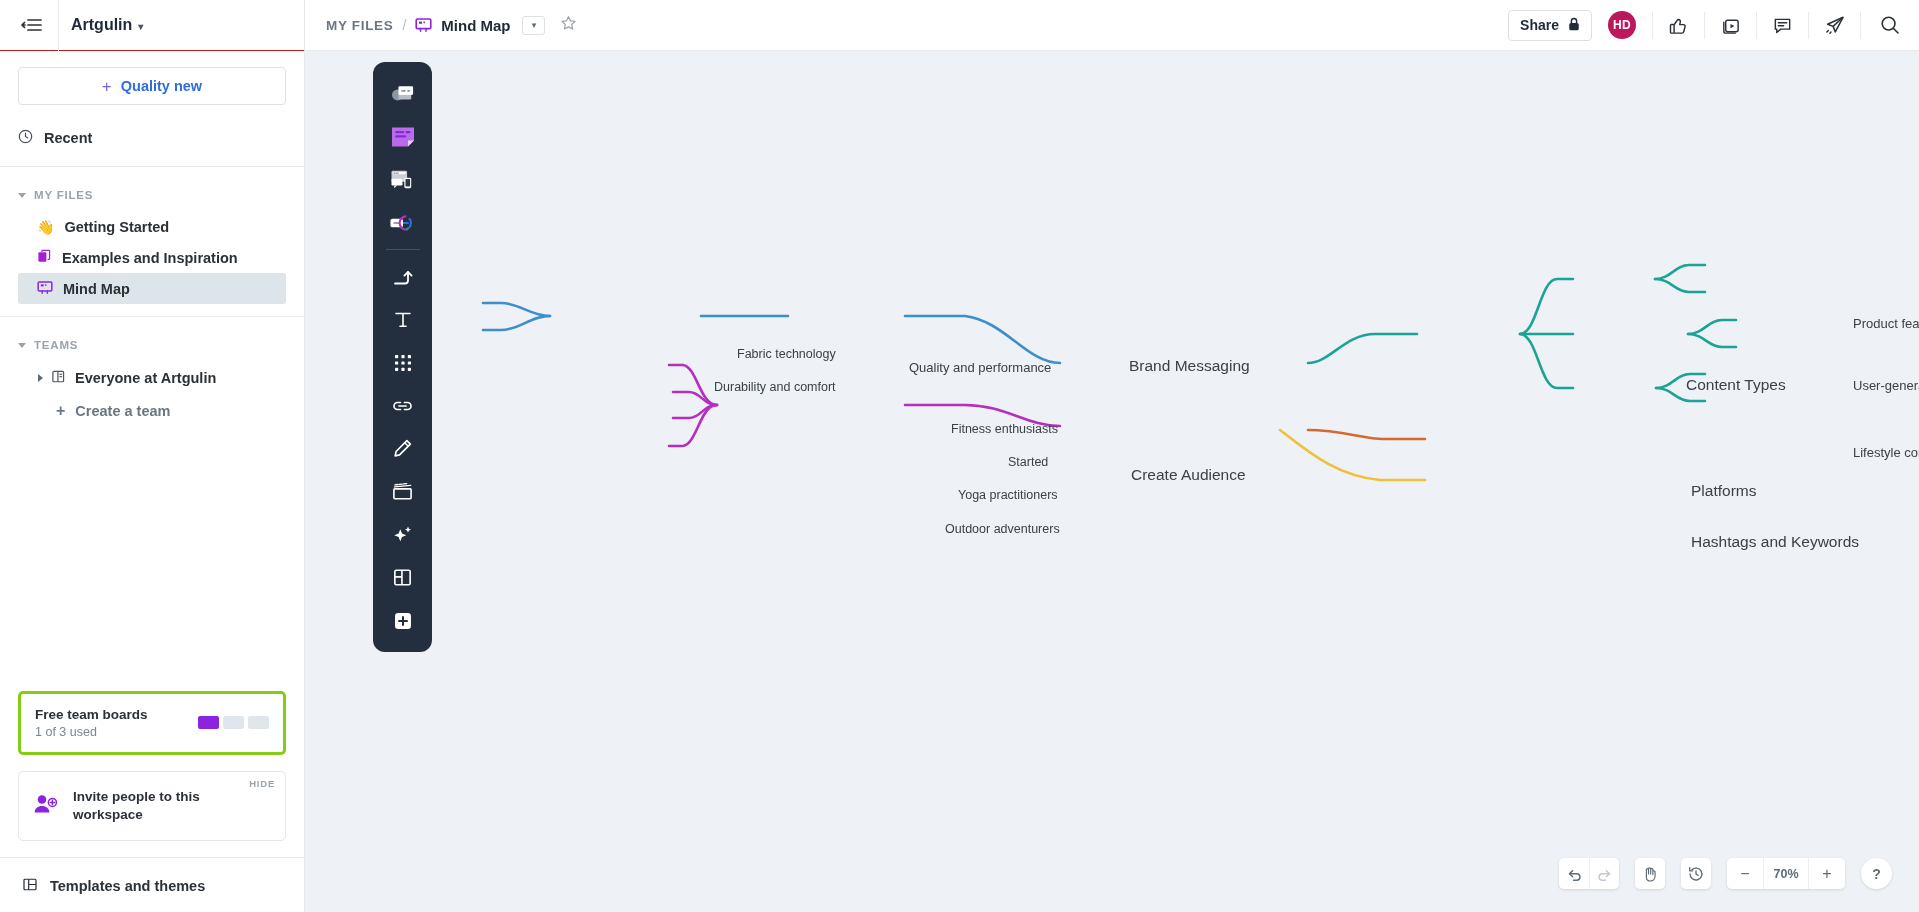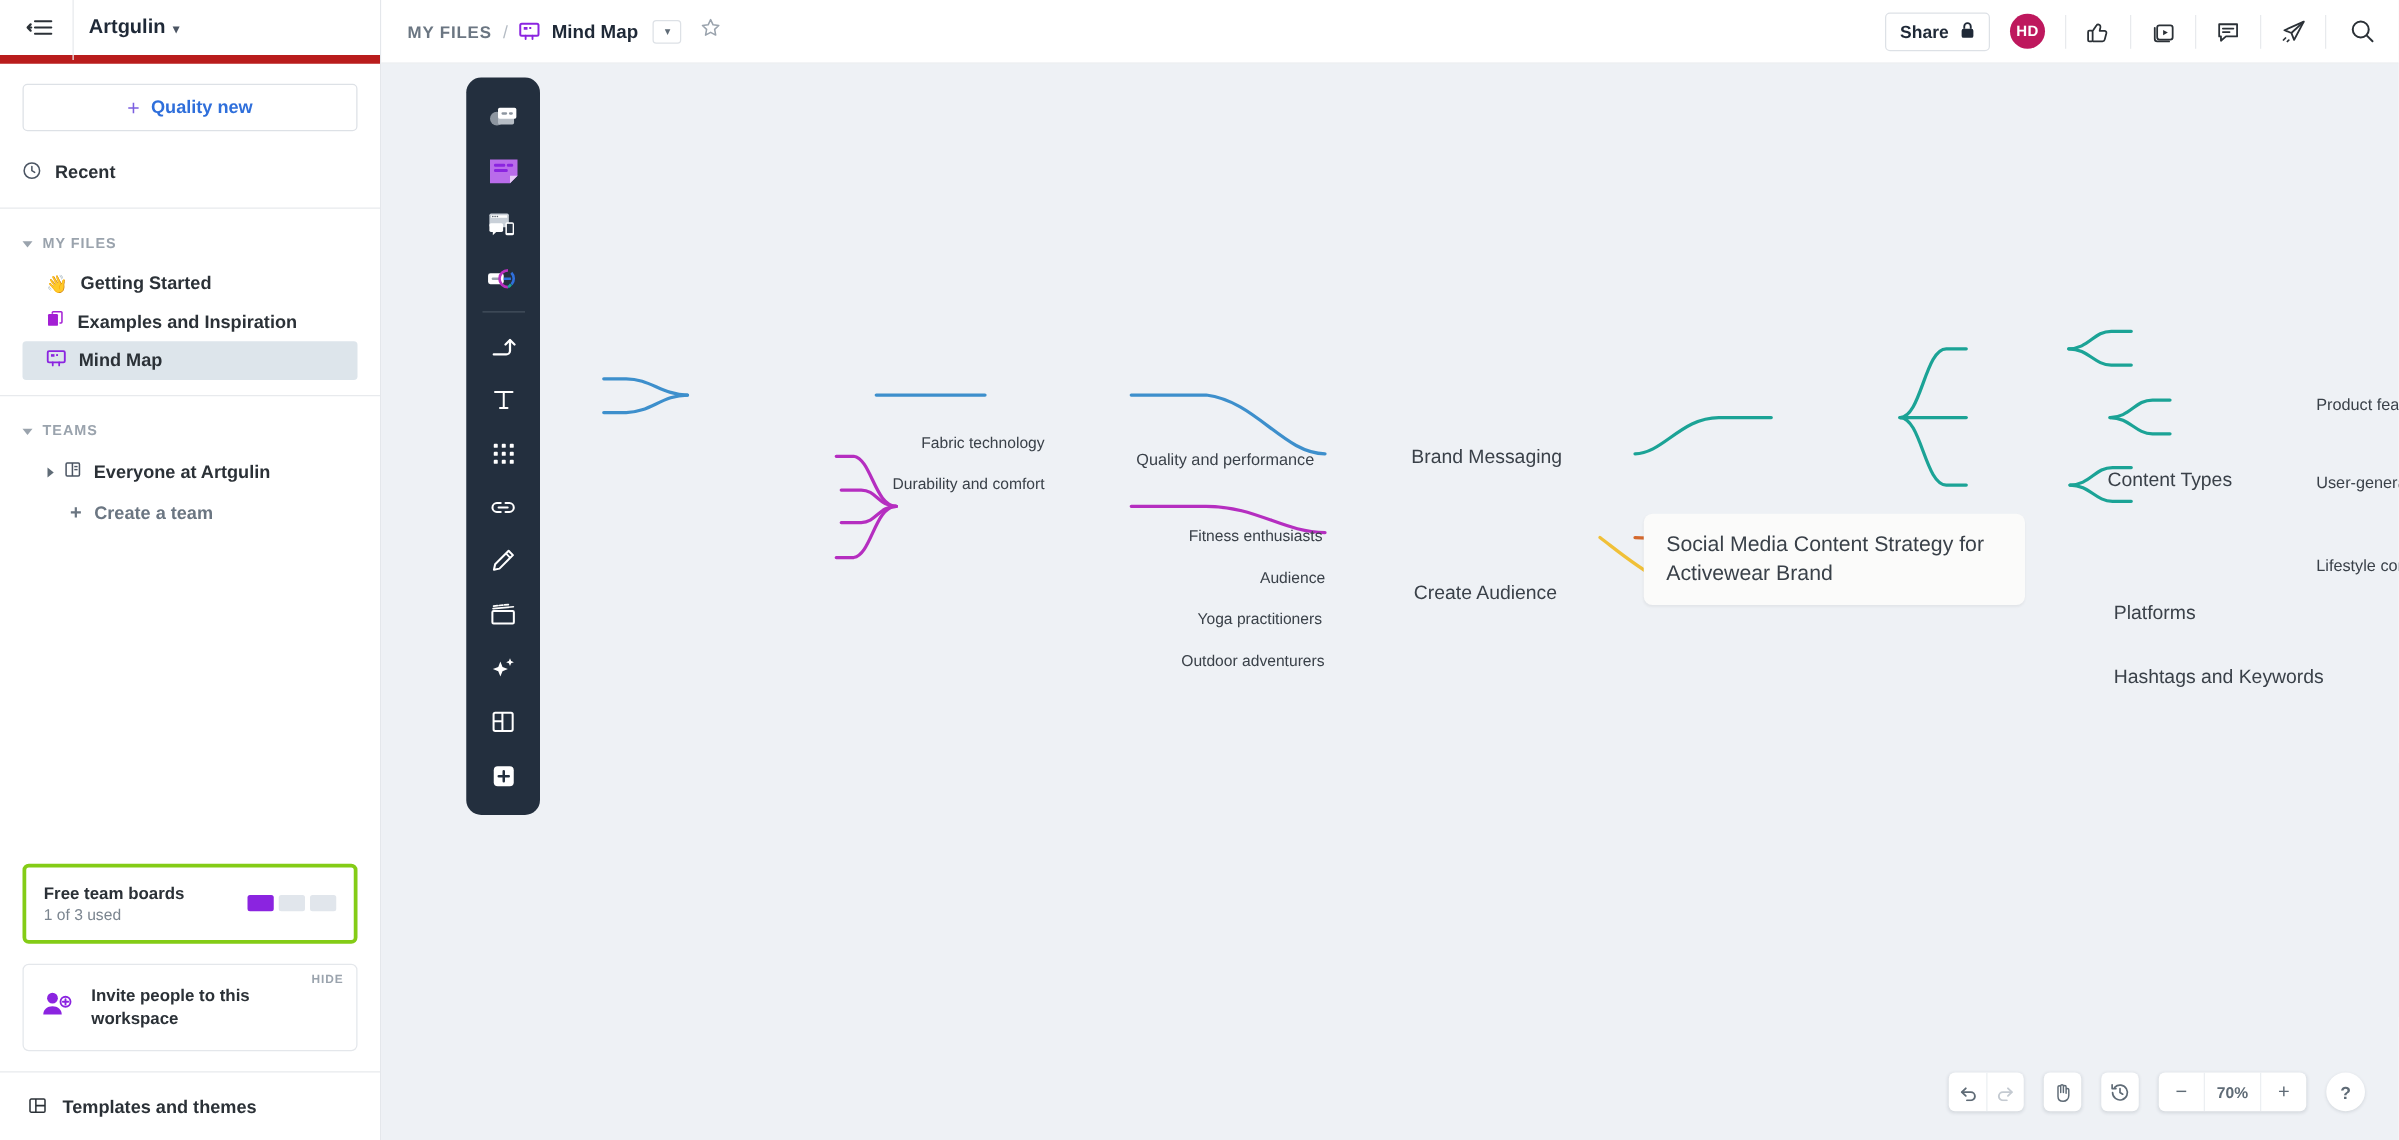--- a/index.html
+++ b/index.html
@@ -14,21 +14,21 @@
   
   .sidebar {
     width: 305px; height: 912px;
     background: #ffffff;
     border-right: 1px solid #e4e7eb;
     display: flex; flex-direction: column;
     position: relative;
   }
   .sb-top {
     height: 51px; display: flex; align-items: center;
-    border-bottom: 7px solid #b91c1c;
+    border-bottom: 1px solid #b91c1c;
     padding: 0 10px;
   }
   .hamburger { width: 44px; display:flex; align-items:center; justify-content:center; cursor:pointer; }
   .sb-divider-v { width:1px; height:51px; background:#e8eaed; margin-left: 4px;}
   .workspace {
     display:flex; align-items:center; gap:6px;
     padding: 0 12px; font-size: 16px; font-weight: 700; color:#1f2937;
     cursor:pointer; height: 51px;
   }
   .caret-sm { font-size: 10px; color:#4b5563; position: relative; top:1px; }
@@ -517,30 +517,29 @@
             </svg>
         </div>
         <div class="rail-ic">
           <svg width="22" height="22" viewBox="0 0 22 22">
               <rect x="3" y="3" width="16" height="16" rx="3.2" fill="#fff"></rect>
               <path d="M11 7v8M7 11h8" stroke="#232f3e" stroke-width="2" stroke-linecap="round"></path>
             </svg>
         </div>
       </div>
 
-      <div class="center-node">Social Media Content Strategy for Activewear Brand</div>
 
       <div class="node l1" style="left:824px; top:306px;">Brand Messaging</div>
       <div class="node l2" style="left:604px; top:309px;">Quality and performance</div>
       <div class="node l3" style="left:432px; top:296px;">Fabric technology</div>
       <div class="node l3" style="left:409px; top:329px;">Durability and comfort</div>
 
       <div class="node l1" style="left:826px; top:415px;">Create Audience</div>
       <div class="node l3" style="left:646px; top:371px;">Fitness enthusiasts</div>
-      <div class="node l3" style="left:703px; top:404px;">Audience</div>
+      <div class="node l3" style="left:703px; top:404px;">Started</div>
       <div class="node l3" style="left:653px; top:437px;">Yoga practitioners</div>
       <div class="node l3" style="left:640px; top:471px;">Outdoor adventurers</div>
 
       <div class="node l1" style="left:1381px; top:325px;">Content Types</div>
       <div class="node l2" style="left:1548px; top:265px;">Product features</div>
 
       <div class="node l2" style="left:1548px; top:327px;">User-generated content</div>
 
       <div class="node l2" style="left:1548px; top:394px;">Lifestyle content</div>
 

